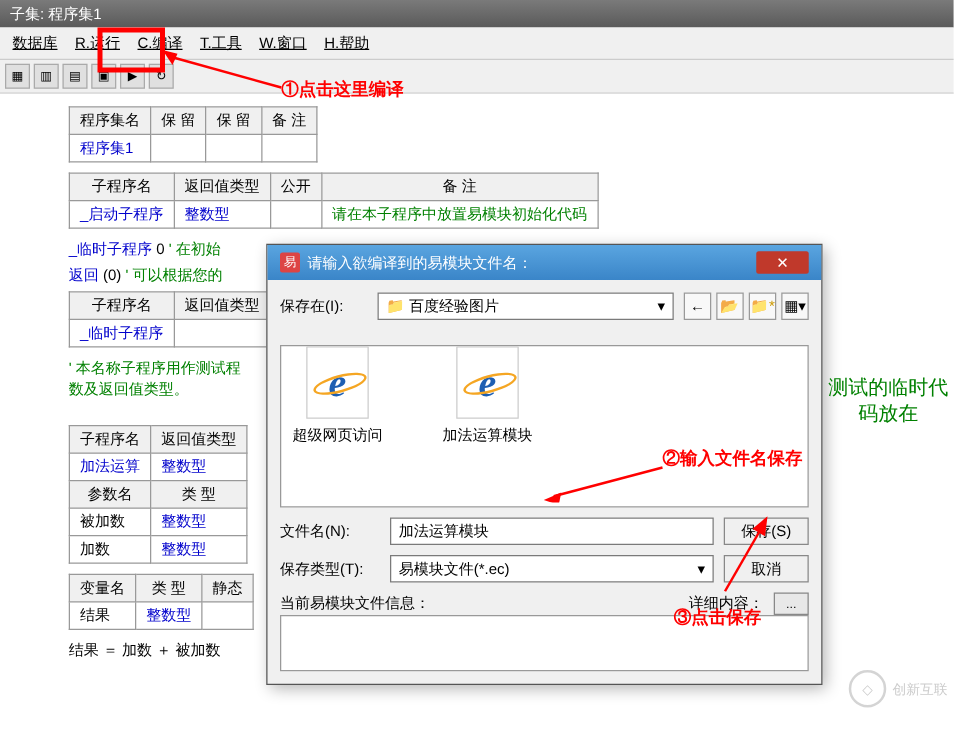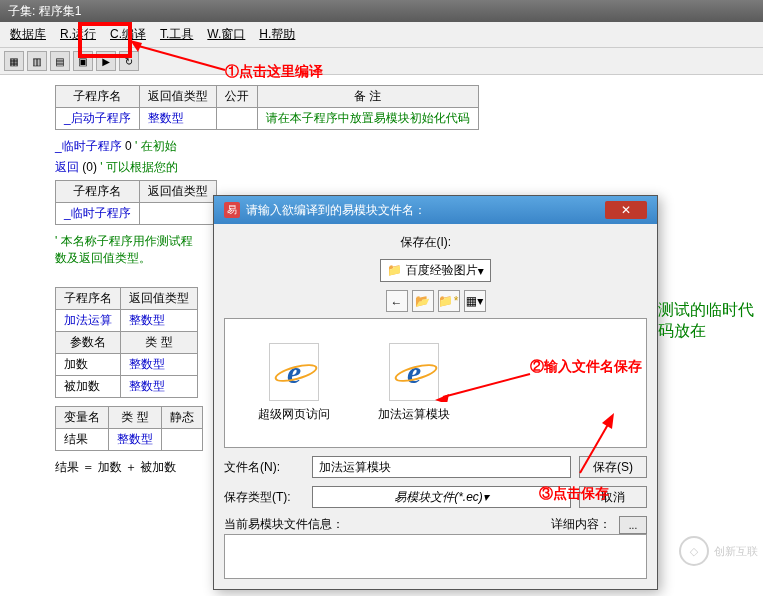--- a/index.html
+++ b/index.html
@@ -3,49 +3,49 @@
 <meta charset="utf-8">
 <style>
 * { box-sizing: border-box; margin: 0; padding: 0; }
 body { font-family: "Microsoft YaHei", SimSun, sans-serif; font-size: 12px; background: #fff; width: 763px; height: 596px; overflow: hidden; position: relative; }
 .titlebar { background: linear-gradient(#7a7a7a, #5a5a5a); color: #fff; padding: 3px 8px; font-size: 12px; height: 22px; display: flex; align-items: center; }
 .menubar { background: #f0f0f0; border-bottom: 1px solid #ccc; padding: 2px 4px; display: flex; gap: 2px; font-size: 12px; text-decoration: underline; }
 .menubar span { padding: 2px 6px; cursor: pointer; }
 .toolbar { background: #f0f0f0; border-bottom: 1px solid #ccc; padding: 3px 4px; display: flex; gap: 3px; align-items: center; }
 .toolbar .tbtn { width: 20px; height: 20px; background: #e0e0e0; border: 1px solid #aaa; display: inline-flex; align-items: center; justify-content: center; font-size: 10px; }
 .red-box { position: absolute; border: 4px solid red; pointer-events: none; }
-.annotation { position: absolute; color: red; font-size: 14px; font-weight: bold; pointer-events: none; }
+.annotation { position: absolute; color: red; font-size: 14px; font-weight: bold; pointer-events: none; text-align: center; }
 .arrow-line { position: absolute; pointer-events: none; }
 .content { padding: 10px 10px 10px 55px; background: #fff; }
 table.grid { border-collapse: collapse; margin-bottom: 8px; }
 table.grid td, table.grid th { border: 1px solid #999; padding: 2px 8px; font-size: 12px; background: #fff; }
 table.grid th { background: #f0f0f0; font-weight: normal; }
 .blue-text { color: #0000cc; }
 .green-text { color: #008000; }
 .code-line { margin: 4px 0; font-size: 12px; }
 
 .dialog { position: absolute; top: 195px; left: 213px; width: 445px; background: #f0f0f0; border: 1px solid #555; box-shadow: 3px 3px 12px rgba(0,0,0,0.3); }
 .dialog-title { background: linear-gradient(#5aa5e0, #3a85c8); color: #fff; padding: 5px 10px; display: flex; justify-content: space-between; align-items: center; font-size: 12px; }
 .dialog-title .icon { width: 16px; height: 16px; background: #d44; border-radius: 2px; display: inline-flex; align-items: center; justify-content: center; color: #fff; font-size: 10px; margin-right: 6px; }
 .dialog-close { background: #c0392b; color: #fff; width: 42px; height: 18px; display: flex; align-items: center; justify-content: center; border-radius: 2px; font-size: 12px; cursor: pointer; }
 .dialog-body { padding: 10px; }
-.save-row { display: flex; align-items: center; gap: 8px; margin-bottom: 6px; flex-direction: column; }
+.save-row { display: flex; align-items: center; gap: 8px; margin-bottom: 20px; }
 .save-row label { width: 70px; }
 .save-row .combo { flex: 1; height: 22px; border: 1px solid #7a7a7a; background: #fff; padding: 2px 6px; display: flex; align-items: center; justify-content: space-between; }
 .nav-icons { display: flex; gap: 4px; }
 .nav-icons .nbtn { width: 22px; height: 22px; border: 1px solid #999; background: #f8f8f8; display: flex; align-items: center; justify-content: center; font-size: 12px; }
-.file-area { background: #fff; border: 1px solid #999; height: 130px; padding: 24px; display: flex; gap: 30px; }
+.file-area { background: #fff; border: 1px solid #999; height: 130px; padding: 0; display: flex; gap: 30px; }
 .file-item { display: flex; flex-direction: column; align-items: center; gap: 5px; width: 90px; }
 .ie-icon { width: 50px; height: 58px; border: 1px solid #ccc; background: #fff; display: flex; align-items: center; justify-content: center; position: relative; }
 .ie-icon::before { content: "e"; font-size: 32px; color: #1e5fb3; font-style: italic; font-weight: bold; font-family: serif; }
 .ie-icon::after { content: ""; position: absolute; width: 40px; height: 10px; border: 2px solid #f5a623; border-radius: 50%; transform: rotate(-15deg); top: 22px; left: 4px; }
 .form-row { display: flex; align-items: center; gap: 8px; margin-top: 8px; }
 .form-row label { width: 80px; }
 .form-row input, .form-row .combo2 { flex: 1; height: 22px; border: 1px solid #7a7a7a; background: #fff; padding: 2px 6px; font-size: 12px; }
-.form-row .combo2 { display: flex; justify-content: center; align-items: center; font-style: italic; }
+.form-row .combo2 { display: flex; justify-content: space-between; align-items: center; }
 .btn { width: 68px; height: 22px; border: 1px solid #888; background: #f0f0f0; font-size: 12px; cursor: pointer; }
 .info-row { display: flex; align-items: flex-start; gap: 8px; margin-top: 8px; font-size: 12px; }
 .info-box { flex: 1; height: 45px; border: 1px solid #999; background: #fff; }
 .small-btn { width: 28px; height: 18px; border: 1px solid #888; background: #e8e8e8; font-size: 10px; }
 .watermark { position: absolute; right: 5px; bottom: 30px; opacity: 0.5; display: flex; align-items: center; gap: 5px; font-size: 11px; color: #999; }
 .watermark .logo { width: 30px; height: 30px; border: 2px solid #aaa; border-radius: 50%; display: flex; align-items: center; justify-content: center; }
 </style>
 </head>
 <body>
 
@@ -74,20 +74,36 @@
 <div class="red-box" style="top:22px; left:78px; width:54px; height:36px;"></div>
 
 <svg class="arrow-line" style="top:40px; left:130px;" width="100" height="35">
   <line x1="95" y1="30" x2="5" y2="5" stroke="red" stroke-width="2"></line>
   <polygon points="0,0 12,3 8,12" fill="red"></polygon>
 </svg>
 <div class="annotation" style="top:63px; left:225px;">①点击这里编译</div>
 
 <div class="content">
 
+<table class="grid">
+  <tbody>
+        <tr>
+          <th>程序集名</th>
+          <th>保  留</th>
+          <th>保  留</th>
+          <th>备  注</th>
+        </tr>
+  <tr>
+          <td class="blue-text">程序集1</td>
+          <td></td>
+          <td></td>
+          <td></td>
+        </tr>
+</tbody>
+    </table>
 
 <table class="grid">
   <tbody>
         <tr>
           <th>子程序名</th>
           <th>返回值类型</th>
           <th>公开</th>
           <th>备  注</th>
         </tr>
   <tr>
@@ -130,25 +146,25 @@
         </tr>
   <tr>
           <td class="blue-text">加法运算</td>
           <td class="blue-text">整数型</td>
         </tr>
   <tr>
           <th>参数名</th>
           <th>类  型</th>
         </tr>
   <tr>
+          <td>被加数</td>
+          <td class="blue-text">整数型</td>
+        </tr>
+  <tr>
           <td>加数</td>
-          <td class="blue-text">整数型</td>
-        </tr>
-  <tr>
-          <td>被加数</td>
           <td class="blue-text">整数型</td>
         </tr>
 </tbody>
     </table>
 
 <table class="grid">
   <tbody>
         <tr>
           <th>变量名</th>
           <th>类  型</th>

